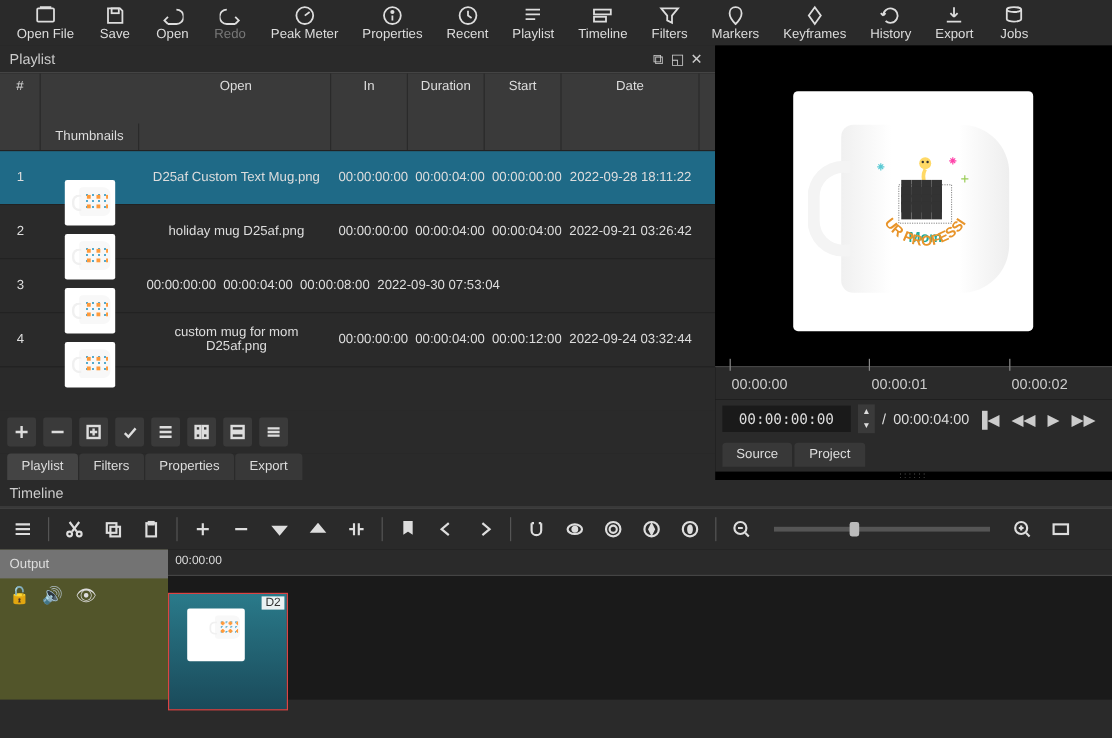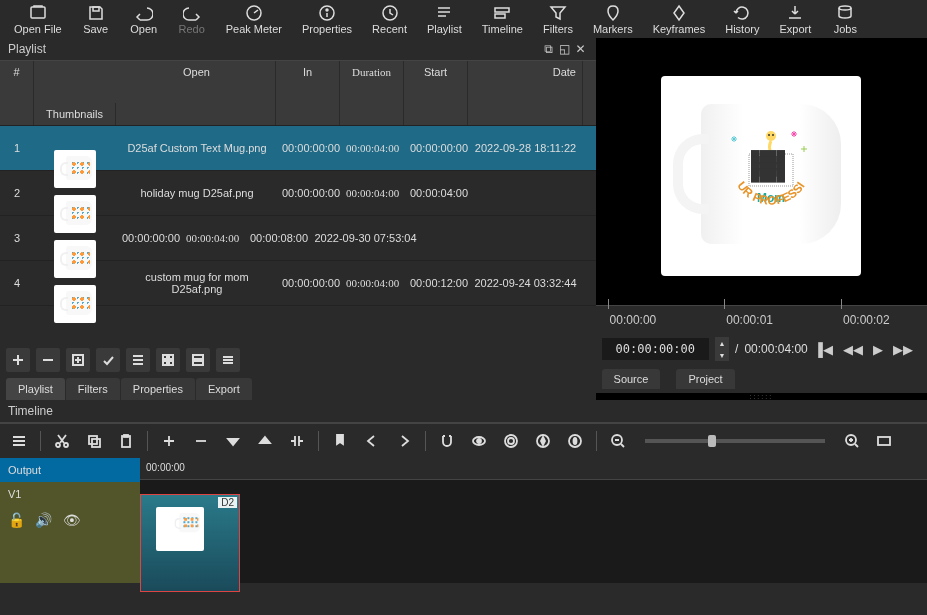--- a/index.html
+++ b/index.html
@@ -18,21 +18,21 @@
 .playlist-header { display: flex; background: #3a3a3a; border-bottom: 1px solid #222; }
 .playlist-header .col { padding: 5px 6px; font-size: 11px; color: #ddd; border-right: 1px solid #2a2a2a; text-align: center; }
 .playlist-row { display: flex; align-items: center; border-bottom: 1px solid #222; height: 45px; }
 .playlist-row.selected { background: #1f6a87; }
 .playlist-row:not(.selected) { background: #2a2a2a; }
 .playlist-row .col { padding: 4px 6px; font-size: 11px; color: #ddd; text-align: center; overflow: hidden; }
 .col-num { width: 34px; }
 .col-thumb { width: 82px; display: flex; justify-content: center; margin-top: 42px; }
 .col-clip { width: 160px; text-align: center; padding-left: 8px !important; }
 .col-in { width: 64px; }
-.col-dur { width: 64px; font-family: Liberation Serif, serif; }
+.col-dur { width: 64px; }
 .col-start { width: 64px; }
 .col-date { width: 115px; text-align: left; }
 .thumb { width: 42px; height: 38px; background: #fff; border-radius: 2px; position: relative; }
 .mug { position: absolute; right: 4px; top: 6px; width: 26px; height: 24px; background: #f8f8f8; border-radius: 3px 6px 6px 3px; }
 .mug::after { content: ""; position: absolute; left: -6px; top: 6px; width: 6px; height: 10px; border: 2px solid #f0f0f0; border-right: none; border-radius: 6px 0 0 6px; }
 .mug-deco { position: absolute; top: 4px; left: 4px; right: 2px; bottom: 4px; background: radial-gradient(circle, #ff9a3a 2px, transparent 2px), radial-gradient(circle, #5ac 1px, transparent 1px); background-size: 8px 8px, 5px 5px; }
 .playlist-toolbar { display: flex; gap: 6px; padding: 6px; background: #2a2a2a; }
 .pt-btn { width: 24px; height: 24px; background: #3a3a3a; display: flex; align-items: center; justify-content: center; cursor: pointer; border-radius: 2px; }
 .pt-btn svg { stroke: #ddd; fill: none; stroke-width: 2; }
 .subtabs { display: flex; background: #2a2a2a; padding: 0 6px; }
@@ -46,33 +46,33 @@
 .big-deco { position: absolute; top: 20px; left: 20px; right: 10px; bottom: 20px; }
 .ruler { height: 28px; background: #2a2a2a; display: flex; align-items: center; padding-left: 14px; gap: 70px; font-size: 10px; color: #ccc; position: relative; border-top: 1px solid #444; }
 .ruler-mark { position: relative; }
 .ruler-mark::before { content: ""; position: absolute; left: -2px; top: -14px; width: 1px; height: 10px; background: #888; }
 .time-ctrl { display: flex; align-items: center; gap: 6px; padding: 4px 6px; background: #2a2a2a; }
 .time-box { background: #1a1a1a; padding: 4px 14px; font-family: monospace; font-size: 12px; color: #ddd; }
 .spinner { width: 14px; height: 24px; background: #3a3a3a; display: flex; flex-direction: column; }
 .spinner div { flex: 1; display: flex; align-items: center; justify-content: center; cursor: pointer; font-size: 7px; }
 .play-btns { display: flex; gap: 10px; margin-left: auto; padding-right: 8px; }
 .play-btns span { cursor: pointer; color: #ccc; font-size: 13px; }
-.src-tabs { display: flex; gap: 16px; padding: 4px 6px; background: #2a2a2a; }
+.src-tabs { display: flex; gap: 2px; padding: 4px 6px; background: #2a2a2a; }
 .src-tab { padding: 4px 12px; background: #383838; font-size: 11px; border-radius: 3px 3px 0 0; cursor: pointer; }
 .grip { text-align: center; font-size: 7px; color: #666; letter-spacing: 2px; }
 .timeline-panel { background: #2a2a2a; }
 .timeline-toolbar { display: flex; align-items: center; gap: 10px; padding: 6px 8px; background: #2a2a2a; border-top: 1px solid #444; }
 .tl-btn { width: 22px; height: 22px; display: flex; align-items: center; justify-content: center; cursor: pointer; }
 .tl-btn svg { stroke: #ddd; fill: none; stroke-width: 1.8; }
 .tl-sep { width: 1px; height: 20px; background: #555; }
 .zoom-slider { width: 180px; height: 4px; background: #555; position: relative; margin: 0 6px; }
 .zoom-handle { position: absolute; left: 35%; top: -4px; width: 8px; height: 12px; background: #bbb; border-radius: 2px; }
 .timeline-body { display: flex; height: 125px; }
 .track-header { width: 140px; background: #52552a; }
-.out-hdr { padding: 6px 8px; font-size: 11px; background: #0369a1; color: #ddd; }
+.out-hdr { padding: 6px 8px; font-size: 11px; background: #737373; color: #ddd; }
 .v1-hdr { padding: 6px 8px; font-size: 11px; color: #ddd; }
 .v1-icons { display: flex; gap: 10px; padding: 6px 8px; }
 .v1-icons span { cursor: pointer; font-size: 14px; color: #ddd; }
 .timeline-tracks { flex: 1; background: #1a1a1a; position: relative; }
 .ruler2 { height: 22px; background: #2a2a2a; padding: 4px 6px; font-size: 10px; color: #ddd; border-bottom: 1px solid #444; }
 .clip-box { position: absolute; left: 0; top: 36px; width: 100px; height: 98px; background: linear-gradient(180deg, #2a7a8a, #1a4a5a); border: 1px solid #d44; }
 .clip-label { position: absolute; right: 2px; top: 2px; background: rgba(255,255,255,0.9); color: #333; font-size: 10px; padding: 0 3px; }
 .clip-thumb { position: absolute; left: 15px; top: 12px; width: 48px; height: 44px; background: #fff; border-radius: 2px; }
 </style>
 </head>
@@ -220,21 +220,21 @@
       </div>
     </div>
     <div class="playlist-table">
       <div class="playlist-header">
         <div class="col col-num">#</div>
         <div class="col col-thumb">Thumbnails</div>
         <div class="col col-clip" style="text-align:center !important">Open</div>
         <div class="col col-in">In</div>
         <div class="col col-dur">Duration</div>
         <div class="col col-start">Start</div>
-        <div class="col col-date" style="text-align:right">Date</div>
+        <div class="col col-date" style="text-align:center">Date</div>
       </div>
       <div class="playlist-row selected">
         <div class="col col-num">1</div>
         <div class="col col-thumb">
             <div class="thumb">
               <div class="mug">
                 <div class="mug-deco"></div>
               </div>
             </div>
           </div>
@@ -250,20 +250,21 @@
             <div class="thumb">
               <div class="mug">
                 <div class="mug-deco"></div>
               </div>
             </div>
           </div>
         <div class="col col-clip">holiday mug D25af.png</div>
         <div class="col col-in">00:00:00:00</div>
         <div class="col col-dur">00:00:04:00</div>
         <div class="col col-start">00:00:04:00</div>
+        <div class="col col-date">2022-09-21 03:26:42</div>
       </div>
       <div class="playlist-row">
         <div class="col col-num">3</div>
         <div class="col col-thumb">
             <div class="thumb">
               <div class="mug">
                 <div class="mug-deco"></div>
               </div>
             </div>
           </div>
@@ -525,21 +526,20 @@
       </div>
     <div class="tl-btn">
         <svg width="16" height="16" viewBox="0 0 16 16">
           <rect x="2" y="4" width="12" height="8"></rect>
         </svg>
       </div>
   </div>
   <div class="timeline-body">
     <div class="track-header">
       <div class="out-hdr">Output</div>
-      <div class="v1-hdr">V1</div>
       <div class="v1-icons">
         <span>🔓</span>
         <span>🔊</span>
         <span>👁</span>
       </div>
     </div>
     <div class="timeline-tracks">
       <div class="ruler2">00:00:00</div>
       <div class="clip-box">
         <div class="clip-label">D2</div>

